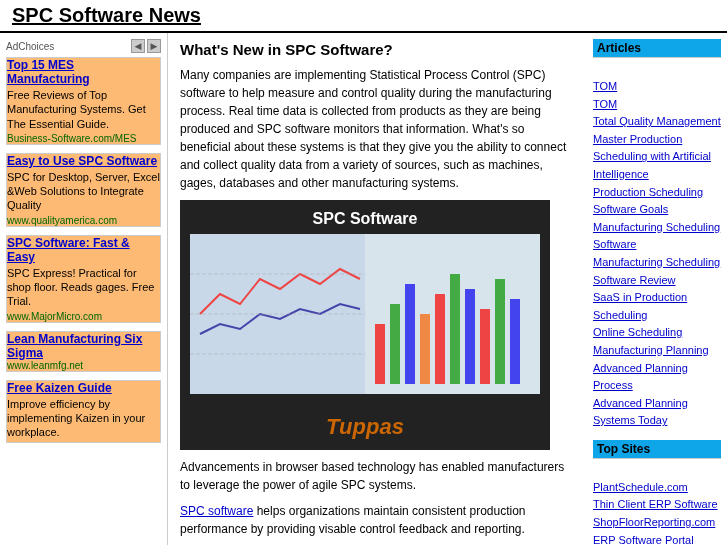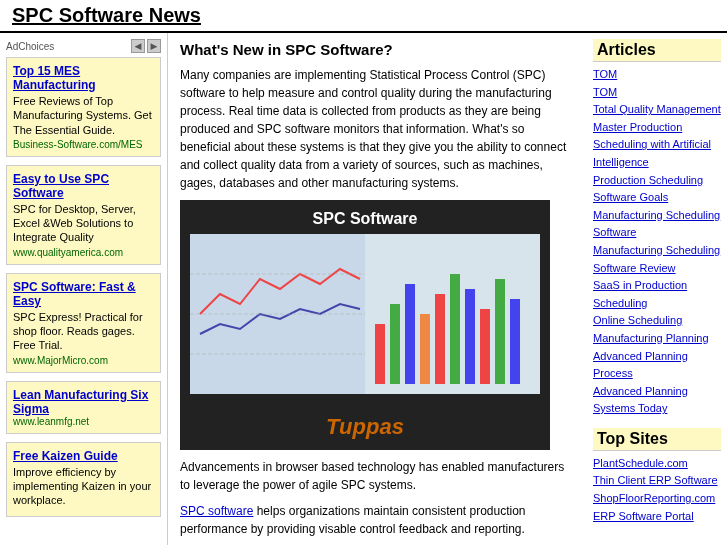--- a/index.html
+++ b/index.html
@@ -8,40 +8,40 @@
     #header { border-bottom: 2px solid #000; padding: 4px 12px; }
     #header h1 { font-size: 20px; font-weight: bold; text-decoration: underline; color: #000; }
 
     #layout { display: flex; }
 
     
     #sidebar { width: 168px; min-width: 168px; padding: 6px; border-right: 1px solid #ccc; font-size: 11px; }
     .ad-label { font-size: 10px; color: #555; display: flex; align-items: center; justify-content: space-between; margin-bottom: 4px; }
     .ad-label .ad-nav { display: flex; gap: 2px; }
     .ad-nav-btn { width: 14px; height: 14px; background: #ccc; border: 1px solid #999; cursor: pointer; display: flex; align-items: center; justify-content: center; font-size: 9px; }
-    .ad-block { border: 1px solid #ccc; padding: 6px; margin-bottom: 8px; background: #fef9c3; }
+    .ad-block { border: 1px solid #ccc; margin-bottom: 8px; background: #fdba74; }
     .ad-title { color: #00c; font-weight: bold; font-size: 12px; text-decoration: underline; cursor: pointer; }
     .ad-body { font-size: 11px; color: #000; margin: 2px 0; line-height: 1.3; }
     .ad-url { color: #060; font-size: 10px; }
 
     
     #main { flex: 1; padding: 8px 12px; max-width: 420px; }
     #main h2 { font-size: 15px; font-weight: bold; margin-bottom: 8px; }
     #main p { font-size: 12px; line-height: 1.5; margin-bottom: 8px; }
     .spc-image-box { background: #222; width: 370px; margin: 8px 0; padding: 10px; text-align: center; }
     .spc-image-title { color: #fff; font-size: 16px; font-weight: bold; margin-bottom: 6px; }
     .spc-image-inner { background: #ddd; width: 350px; height: 160px; display: flex; align-items: center; justify-content: center; position: relative; overflow: hidden; }
     .spc-screenshot { width: 100%; height: 100%; background: linear-gradient(135deg, #b0c4de 0%, #e0e8f0 50%, #c8d8e8 100%); position: relative; }
     .spc-logo { color: #cc6600; font-size: 22px; font-style: italic; font-weight: bold; margin-top: 20px; }
     #main a { color: #00c; text-decoration: underline; font-size: 12px; }
     .dir-heading { font-size: 14px; font-weight: bold; margin-top: 8px; }
 
     
     #right { width: 140px; min-width: 140px; padding: 6px; font-size: 11px; }
-    .right-section-title { font-size: 16px; font-weight: bold; background: #fef9c3; padding: 2px 4px; margin-bottom: 4px; border-bottom: 1px solid #ccc; }
+    .right-section-title { font-size: 12px; font-weight: bold; background: #0ea5e9; padding: 2px 4px; margin-bottom: 20px; border-bottom: 1px solid #ccc; }
     .right-links a { display: block; color: #00c; text-decoration: underline; font-size: 11px; line-height: 1.6; cursor: pointer; }
     .section-gap { margin-top: 10px; }
   </style>
 </head>
 <body>
 
 <div id="header">
   <h1>SPC Software News</h1>
 </div>
 

